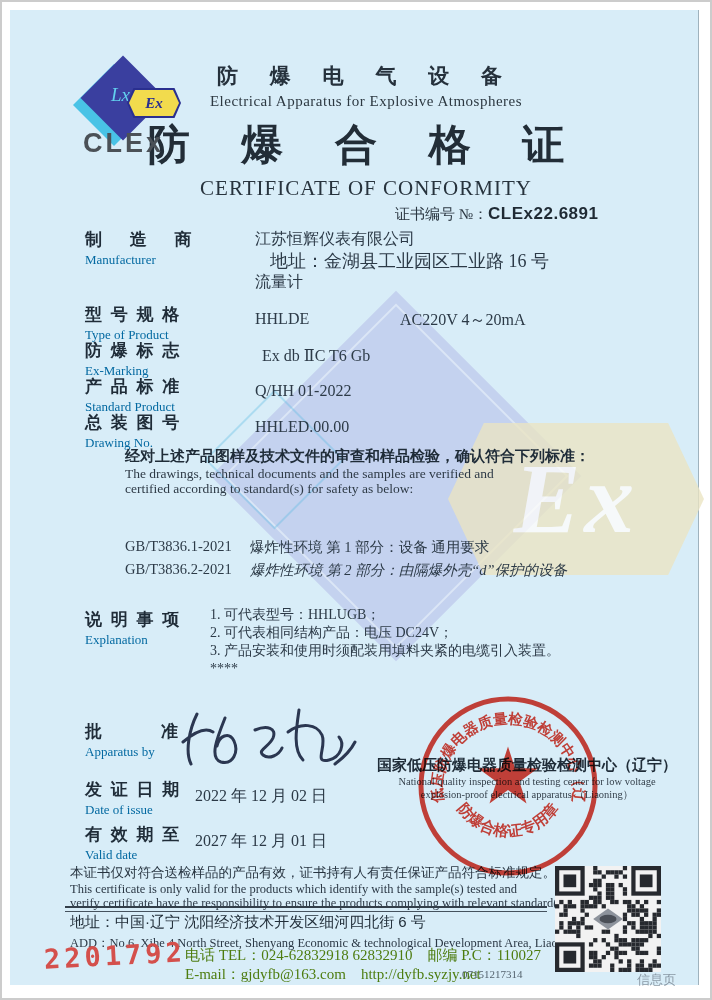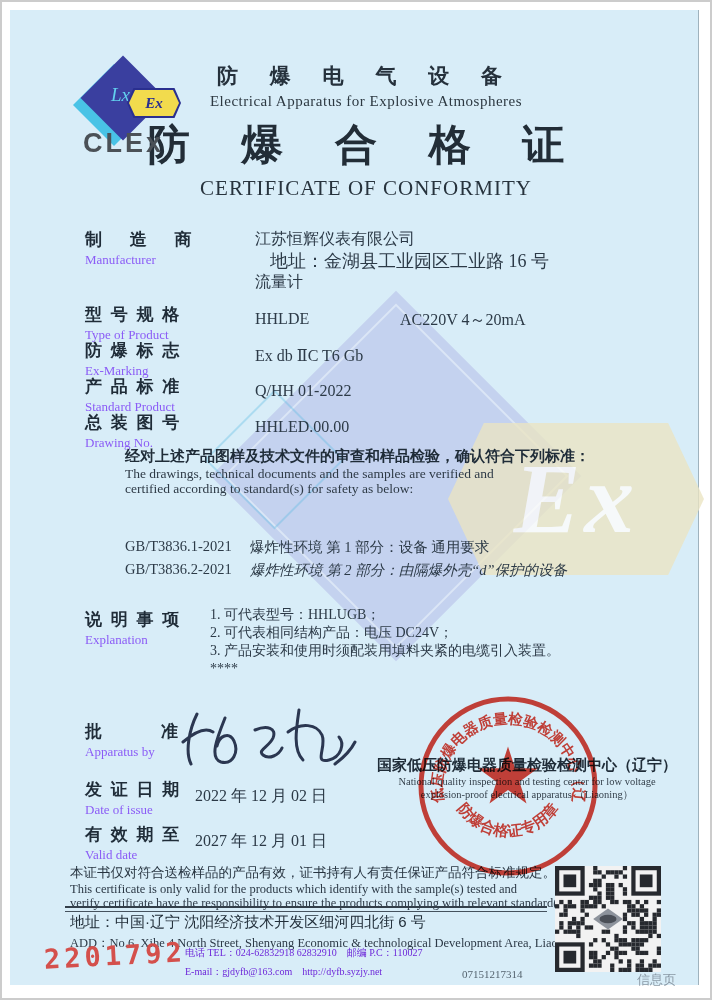--- a/index.html
+++ b/index.html
@@ -47,41 +47,41 @@
   .hdr{position:absolute;left:0;width:712px;text-align:center;z-index:1;}
   .t-cn{top:52px;font-family:"Liberation Sans",sans-serif;font-weight:bold;font-size:21px;letter-spacing:13px;color:#25313c;}
   .t-en{top:83px;font-size:15px;color:#2d3942;letter-spacing:.5px;}
   .t-big{top:107px;font-family:"Liberation Sans",sans-serif;font-weight:bold;font-size:42px;letter-spacing:20px;color:#222d37;}
   .t-cert{top:166px;font-size:21px;color:#27333d;letter-spacing:1px;}
   .certno{position:absolute;top:194px;left:385px;width:290px;text-align:left;z-index:1;font-size:15px;color:#2b3742;}
   .certno b{font-family:"Liberation Sans",sans-serif;font-size:17px;color:#1f2a34;letter-spacing:.5px;}
   
   .flabel{position:absolute;left:75px;z-index:1;}
   .flabel .cn{font-family:"Liberation Sans",sans-serif;font-weight:bold;font-size:17px;color:#1f2c38;letter-spacing:2px;white-space:nowrap;}
-  .flabel .en{font-size:13px;color:#8b5cf6;margin-top:1px;white-space:nowrap;}
+  .flabel .en{font-size:13px;color:#0369a1;margin-top:1px;white-space:nowrap;}
   .fval{position:absolute;z-index:1;font-size:16px;color:#2c3a47;white-space:nowrap;}
   
   .stmt{position:absolute;left:115px;top:437px;z-index:1;}
   .stmt .cn{font-family:"Liberation Sans",sans-serif;font-weight:bold;font-size:15px;color:#1f2c38;}
   .stmt .en{font-size:13.5px;color:#2e3a46;line-height:1.12;}
   .std{position:absolute;z-index:1;font-size:14.5px;color:#2c3a47;white-space:nowrap;}
   .expl-item{position:absolute;left:200px;z-index:1;font-size:14px;color:#2c3a47;white-space:nowrap;}
   .sig{position:absolute;left:165px;top:690px;z-index:2;}
   .issuer{position:absolute;left:352px;top:746px;width:330px;text-align:center;z-index:1;}
   .issuer .cn{font-family:"Liberation Sans",sans-serif;font-weight:bold;font-size:15px;color:#1f2c38;white-space:nowrap;}
   .issuer .en{font-size:10.5px;color:#333f4a;line-height:1.25;}
   .stamp{position:absolute;left:402px;top:680px;z-index:3;mix-blend-mode:multiply;opacity:.92;}
   .note{position:absolute;left:60px;top:854px;z-index:1;}
   .note .cn{font-size:13.5px;color:#273440;}
   .note .en{font-size:12.5px;color:#2c3946;line-height:1.15;}
   .rule{position:absolute;left:55px;top:896px;width:482px;height:3px;border-top:2px solid #333f4a;border-bottom:1px solid #45525e;z-index:1;}
   .footer{position:absolute;left:60px;top:903px;z-index:1;}
   .addr-cn{font-family:"Liberation Sans",sans-serif;font-size:15px;color:#222f3a;}
   .addr-en{font-size:12.5px;color:#2c3946;margin-top:3px;}
-  .contact{position:absolute;z-index:1;font-size:10px;color:#6d28d9;white-space:nowrap;}
+  .contact{position:absolute;z-index:1;font-size:15px;color:#4d7c0f;white-space:nowrap;}
   .smallcode{position:absolute;left:452px;top:958px;font-size:11px;color:#55646f;z-index:1;}
   .serial{
     position:absolute;left:34px;top:930px;z-index:2;
     font-family:"DejaVu Sans Mono",monospace;font-size:27px;letter-spacing:4px;
     color:#d4504c;transform:rotate(-3deg);font-weight:bold;
   }
   .qr{position:absolute;left:545px;top:856px;z-index:2;}
   .pagelabel{position:absolute;right:22px;top:961px;font-family:"Liberation Sans",sans-serif;font-size:13px;color:#8a99a5;z-index:2;}
 </style>
 </head>
@@ -107,20 +107,23 @@
     <div class="hex">
       <span>Ex</span>
     </div>
     <div class="brand">CLEx</div>
   </div>
 
   <div class="hdr t-cn" style="position:absolute;">防 爆 电 气 设 备</div>
   <div class="hdr t-en" style="position:absolute;">Electrical Apparatus for Explosive Atmospheres</div>
   <div class="hdr t-big" style="position:absolute;">防 爆 合 格 证</div>
   <div class="hdr t-cert" style="position:absolute;">CERTIFICATE OF CONFORMITY</div>
+  <div class="certno">
+    <span>证书编号 №：</span><b>CLEx22.6891</b>
+  </div>
 
   <div class="flabel" style="top:218px;">
     <div class="cn">制　 造　 商</div>
     <div class="en">Manufacturer</div>
   </div>
   <div class="fval" style="left:245px;top:219px;">江苏恒辉仪表有限公司</div>
   <div class="fval" style="left:260px;top:239px;font-size:18px;">地址：金湖县工业园区工业路 16 号</div>
 
   <div class="fval" style="left:245px;top:262px;">流量计</div>
 
@@ -128,21 +131,21 @@
     <div class="cn">型 号 规 格</div>
     <div class="en">Type of Product</div>
   </div>
   <div class="fval" style="left:245px;top:300px;">HHLDE</div>
   <div class="fval" style="left:390px;top:300px;">AC220V 4～20mA</div>
 
   <div class="flabel" style="top:329px;">
     <div class="cn">防 爆 标 志</div>
     <div class="en">Ex-Marking</div>
   </div>
-  <div class="fval" style="left:245px;top:336px;">Ex db ⅡC T6 Gb</div>
+  <div class="fval" style="left:252px;top:336px;">Ex db ⅡC T6 Gb</div>
 
   <div class="flabel" style="top:365px;">
     <div class="cn">产 品 标 准</div>
     <div class="en">Standard Product</div>
   </div>
   <div class="fval" style="left:245px;top:372px;">Q/HH 01-2022</div>
 
   <div class="flabel" style="top:401px;">
     <div class="cn">总 装 图 号</div>
     <div class="en">Drawing No.</div>

